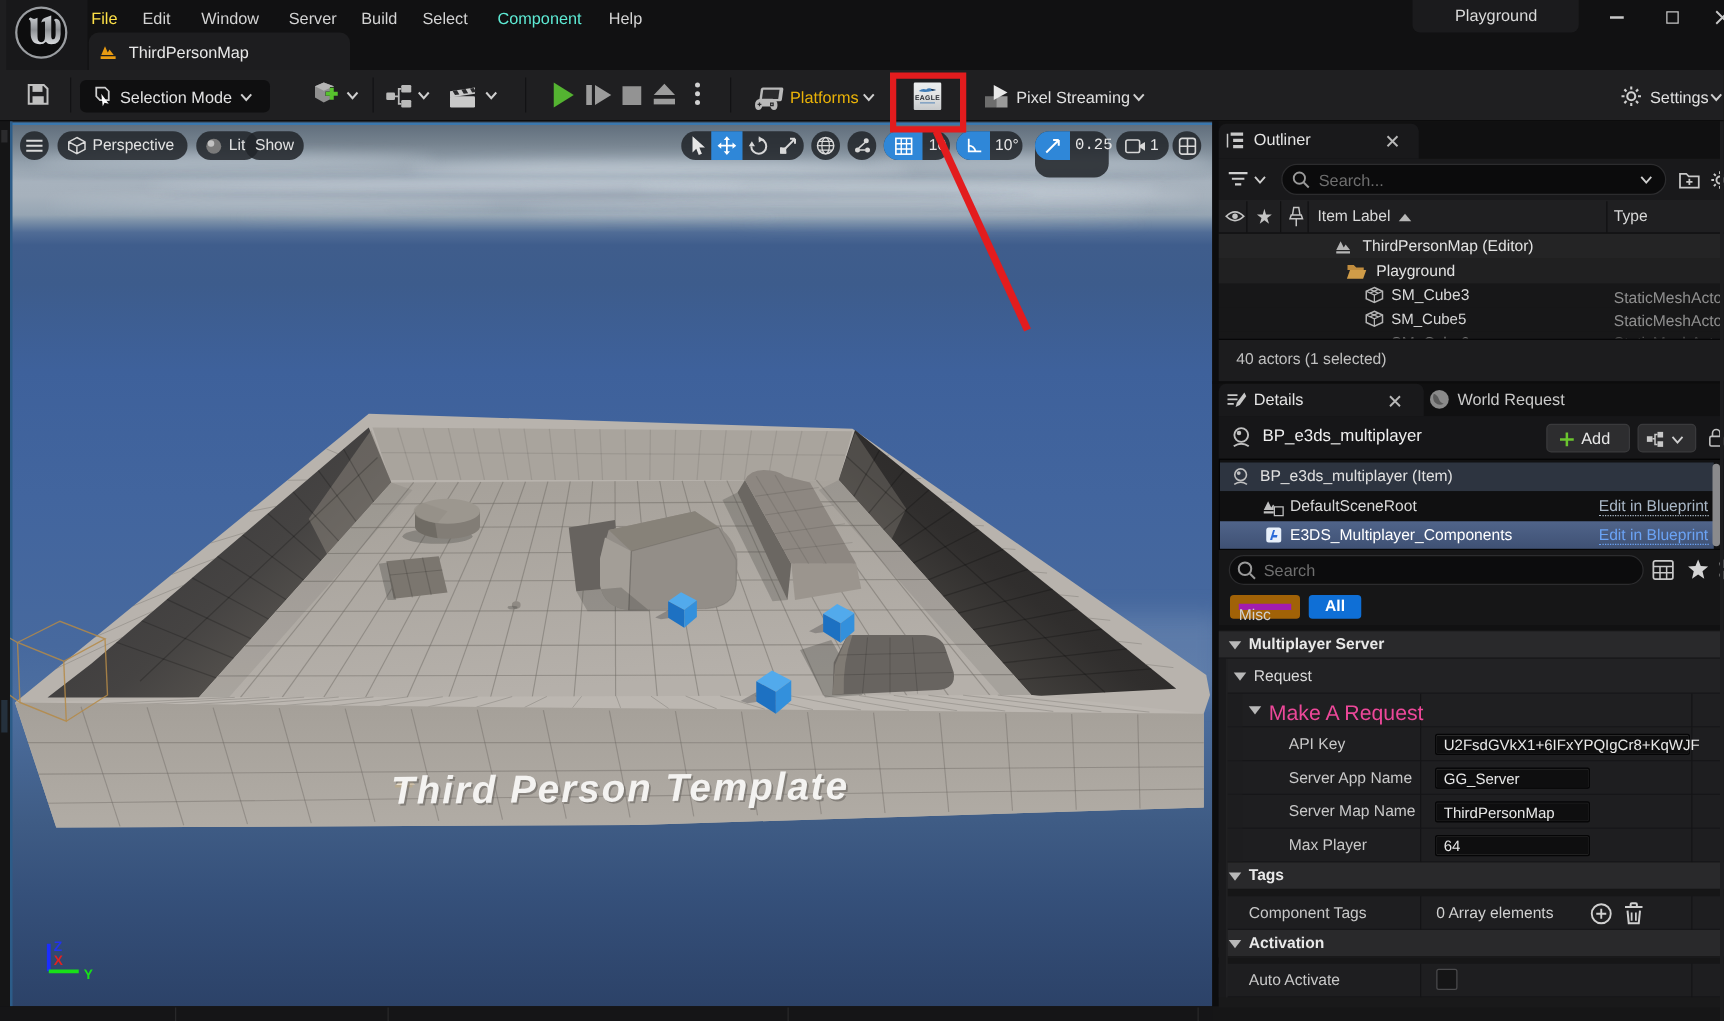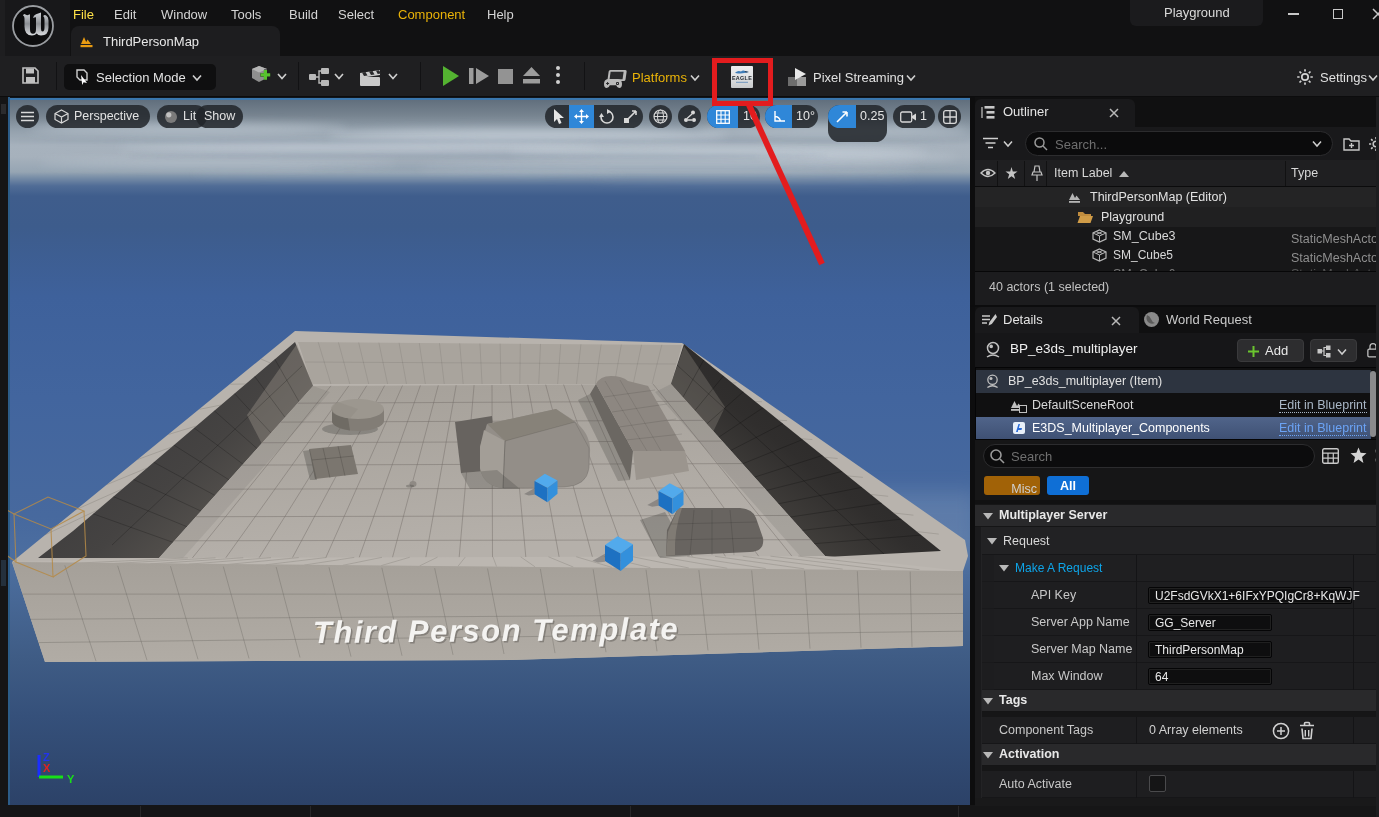--- a/index.html
+++ b/index.html
@@ -18,24 +18,24 @@
         <stop offset="0.5" stop-color="#8d9094"></stop>
         <stop offset="1" stop-color="#d8dadd"></stop>
       </linearGradient>
     </defs>
 <circle cx="22" cy="22" r="20" fill="#0d0d0e" stroke="#9a9da1" stroke-width="1.8"></circle>
 <path d="M13.5 10 q2 1.5 3.5 1 l2 -0.8 l0 15 q0 4.5 3 4.5 q3 0 3 -4.5 l0 -12 q-1.8 0 -3 0.8 q0.4 -2.8 3 -3.8 l5 -1.8 l0 16.5 q0 2.5 1.5 2.5 q2 0 2 -4 l0 -8 q0 -2.5 -1.3 -3.5 q1.3 -1.5 3 -0.5 q2.3 1.4 2.3 5 l0 7 q0 8 -7.5 8 q-3 0 -4.3 -2 q-1.7 2 -4.7 2 q-7.5 0 -7.5 -9 l0 -8 q0 -2.6 -1.5 -3 q0.3 -1.2 1.5 -1.4 z" fill="url(#met)"></path>
 </svg>
 <div class="txt" style="left:73px;top:3px;height:24px;line-height:24px;color:#fde047">File</div>
 <div class="txt" style="left:114px;top:3px;height:24px;line-height:24px;color:#d4d4d4">Edit</div>
 <div class="txt" style="left:161px;top:3px;height:24px;line-height:24px;color:#d4d4d4">Window</div>
-<div class="txt" style="left:231px;top:3px;height:24px;line-height:24px;color:#d4d4d4">Tools</div>
+<div class="txt" style="left:231px;top:3px;height:24px;line-height:24px;color:#d4d4d4">Server</div>
 <div class="txt" style="left:289px;top:3px;height:24px;line-height:24px;color:#d4d4d4">Build</div>
 <div class="txt" style="left:338px;top:3px;height:24px;line-height:24px;color:#d4d4d4">Select</div>
-<div class="txt" style="left:398px;top:3px;height:24px;line-height:24px;color:#eab308">Component</div>
+<div class="txt" style="left:398px;top:3px;height:24px;line-height:24px;color:#5eead4">Component</div>
 <div class="txt" style="left:487px;top:3px;height:24px;line-height:24px;color:#d4d4d4">Help</div>
 <div class="abs" style="left:1130px;top:0;width:133px;height:26px;background:#1b1b1d;border-radius:0 0 6px 6px"></div>
 <div class="txt" style="left:1164px;top:5px;color:#dadada">Playground</div>
 <div class="abs" style="left:1288px;top:13px;width:11px;height:1.5px;background:#c8c8c8"></div>
 <div class="abs" style="left:1333px;top:9px;width:10px;height:10px;border:1.5px solid #c8c8c8"></div>
 <svg class="abs" style="left:1372px;top:8px" width="12" height="12">
     <path d="M1 1 L11 11 M11 1 L1 11" stroke="#c8c8c8" stroke-width="1.5"></path>
   </svg>
 <div class="abs" style="left:71px;top:26px;width:209px;height:30px;background:#1d1d1f;border-radius:8px 8px 0 0"></div>
 <svg class="abs" style="left:79px;top:33px" width="17" height="17" viewBox="0 0 17 17">
@@ -446,21 +446,21 @@
       </svg>
 <div class="txt" style="left:36px;top:4px;font-size:12.5px;color:#e6e6e6">10</div>
     </div>
 <div class="abs" style="left:757px;top:8px;width:53px;height:23px;background:rgba(33,37,41,0.85);border-radius:11.5px;">
       <div class="abs" style="left:0;top:0;width:27px;height:23px;background:#2f87d8;border-radius:11.5px 0 0 11.5px"></div>
 <svg style="left:7px;top:5px" width="14" height="13">
         <path d="M3 1 L3 11 L13 11 M3 6.5 Q7 6.5 8.5 11" fill="none" stroke="#fff" stroke-width="1.4"></path>
       </svg>
 <div class="txt" style="left:31px;top:4px;font-size:12.5px;color:#e6e6e6">10°</div>
     </div>
-<div class="abs" style="left:820px;top:8px;width:59px;height:37px;background:rgba(33,37,41,0.85);border-radius:11.5px;">
+<div class="abs" style="left:820px;top:8px;width:59px;height:37px;background:rgba(33,37,41,0.85);border-radius:11.5px;font-family:Liberation Mono, monospace;">
       <div class="abs" style="left:0;top:0;width:28px;height:23px;background:#2f87d8;border-radius:11.5px 0 0 11.5px"></div>
 <svg style="left:8px;top:5px" width="13" height="13">
         <path d="M1 12 L11 2 M11 2 L11 6.5 M11 2 L6.5 2" stroke="#fff" stroke-width="1.6" fill="none"></path>
       </svg>
 <div class="txt" style="left:32px;top:4px;font-size:12.5px;color:#e6e6e6">0.25</div>
     </div>
 <div class="abs" style="left:885px;top:8px;width:42px;height:23px;background:rgba(33,37,41,0.85);border-radius:11.5px;">
       <svg style="left:7px;top:5.5px" width="17" height="12" viewBox="0 0 17 12">
         <rect x="0.7" y="1" width="11" height="10" rx="1.5" fill="none" stroke="#d8d8d8" stroke-width="1.3"></rect>
         <path d="M12 5 L16 2.5 L16 9.5 L12 7 Z" fill="#d8d8d8"></path>
@@ -651,40 +651,40 @@
 <rect x="0.7" y="0.7" width="15.6" height="14.6" rx="1.5" fill="none" stroke="#c8c8c8" stroke-width="1.4"></rect>
 <path d="M0.7 5.2 h15.6 M6 5.2 v10 M11.3 5.2 v10 M0.7 10.2 h15.6" stroke="#c8c8c8" stroke-width="1.2"></path>
   </svg>
 <svg class="abs" style="left:1350px;top:447px" width="17" height="17" viewBox="0 0 17 17">
     <path d="M8.5 0.5 L10.6 5.8 L16.5 6.2 L12 9.9 L13.4 16 L8.5 12.6 L3.6 16 L5 9.9 L0.5 6.2 L6.4 5.8 Z" fill="#d4d4d4"></path>
   </svg>
 <svg class="abs" style="left:1374px;top:447px" width="5" height="17" viewBox="0 0 5 17">
     <circle cx="5" cy="4" r="3.4" fill="#c8c8c8"></circle>
     <circle cx="5" cy="13" r="3.4" fill="#c8c8c8"></circle>
   </svg>
-<div class="abs" style="left:984px;top:476px;width:56px;height:19px;background:#a16207;border:3px solid #a16207;border-radius:3px;text-align:right"><span style="font-size:12.5px;color:#d0d0d0;line-height:18px">Misc</span></div>
+<div class="abs" style="left:984px;top:476px;width:56px;height:19px;background:#a21caf;border:7px solid #a16207;border-radius:3px;text-align:left"><span style="font-size:12.5px;color:#d0d0d0;line-height:18px">Misc</span></div>
 <div class="abs" style="left:1047px;top:476px;width:42px;height:19px;background:#0f6fd6;border-radius:3px;text-align:center"><span style="font-size:12.5px;color:#fff;line-height:18px;font-weight:bold">All</span></div>
 <div class="abs" style="left:975px;top:500px;width:404px;height:4px;background:#111112"></div>
 <div class="abs" style="left:975px;top:505px;width:404px;height:22px;background:#29292b;border-bottom:1px solid #151516"></div>
 <svg class="abs" style="left:983px;top:513px" width="10" height="7">
     <path d="M0 0 L10 0 L5 6.5 Z" fill="#b8b8b8"></path>
   </svg>
 <div class="txt" style="left:999px;top:508px;font-size:12.5px;font-weight:bold;color:#e8e8e8">Multiplayer Server</div>
 <div class="abs" style="left:975px;top:527px;width:404px;height:28px;background:#222224;border-bottom:1px solid #161618"></div>
 <svg class="abs" style="left:987px;top:538px" width="10" height="7">
     <path d="M0 0 L10 0 L5 6.5 Z" fill="#b8b8b8"></path>
   </svg>
 <div class="txt" style="left:1003px;top:534px;font-size:12.5px;color:#d8d8d8">Request</div>
 <div class="abs" style="left:975px;top:555px;width:404px;height:27px;background:#1f1f21;border-bottom:1px solid #161618"></div>
 <div class="abs" style="left:1136px;top:555px;width:1px;height:27px;background:#141416"></div>
 <div class="abs" style="left:1353px;top:555px;width:1px;height:27px;background:#141416"></div>
 <svg class="abs" style="left:999px;top:565px" width="10" height="7">
     <path d="M0 0 L10 0 L5 6.5 Z" fill="#b8b8b8"></path>
   </svg>
-<div class="txt" style="left:1015px;top:561px;font-size:12px;color:#0ea5e9">Make A Request</div>
+<div class="txt" style="left:1015px;top:561px;font-size:17px;color:#ec4899">Make A Request</div>
 <div class="abs" style="left:975px;top:582px;width:404px;height:27px;background:#1e1e20;border-bottom:1px solid #161618"></div>
 <div class="abs" style="left:1136px;top:582px;width:1px;height:27px;background:#141416"></div>
 <div class="abs" style="left:1353px;top:582px;width:1px;height:27px;background:#141416"></div>
 <div class="txt" style="left:1031px;top:588px;font-size:12.5px;color:#c8c8c8">API Key</div>
 <div class="abs" style="left:1148px;top:587px;width:204px;height:17px;background:#0e0e0f;border:1px solid #050506;border-radius:2px;box-shadow:inset 0 0 0 0.5px #333"></div>
 <div class="txt" style="left:1155px;top:589px;font-size:12px;color:#e8e8e8">U2FsdGVkX1+6IFxYPQIgCr8+KqWJF</div>
 <div class="abs" style="left:975px;top:609px;width:404px;height:27px;background:#1e1e20;border-bottom:1px solid #161618"></div>
 <div class="abs" style="left:1136px;top:609px;width:1px;height:27px;background:#141416"></div>
 <div class="abs" style="left:1353px;top:609px;width:1px;height:27px;background:#141416"></div>
 <div class="txt" style="left:1031px;top:615px;font-size:12.5px;color:#c8c8c8">Server App Name</div>
@@ -692,21 +692,21 @@
 <div class="txt" style="left:1155px;top:616px;font-size:12px;color:#e8e8e8">GG_Server</div>
 <div class="abs" style="left:975px;top:636px;width:404px;height:27px;background:#1e1e20;border-bottom:1px solid #161618"></div>
 <div class="abs" style="left:1136px;top:636px;width:1px;height:27px;background:#141416"></div>
 <div class="abs" style="left:1353px;top:636px;width:1px;height:27px;background:#141416"></div>
 <div class="txt" style="left:1031px;top:642px;font-size:12.5px;color:#c8c8c8">Server Map Name</div>
 <div class="abs" style="left:1148px;top:641px;width:124px;height:17px;background:#0e0e0f;border:1px solid #050506;border-radius:2px;box-shadow:inset 0 0 0 0.5px #333"></div>
 <div class="txt" style="left:1155px;top:643px;font-size:12px;color:#e8e8e8">ThirdPersonMap</div>
 <div class="abs" style="left:975px;top:663px;width:404px;height:27px;background:#1e1e20;border-bottom:1px solid #161618"></div>
 <div class="abs" style="left:1136px;top:663px;width:1px;height:27px;background:#141416"></div>
 <div class="abs" style="left:1353px;top:663px;width:1px;height:27px;background:#141416"></div>
-<div class="txt" style="left:1031px;top:669px;font-size:12.5px;color:#c8c8c8">Max Window</div>
+<div class="txt" style="left:1031px;top:669px;font-size:12.5px;color:#c8c8c8">Max Player</div>
 <div class="abs" style="left:1148px;top:668px;width:124px;height:17px;background:#0e0e0f;border:1px solid #050506;border-radius:2px;box-shadow:inset 0 0 0 0.5px #333"></div>
 <div class="txt" style="left:1155px;top:670px;font-size:12px;color:#e8e8e8">64</div>
 <div class="abs" style="left:975px;top:690px;width:404px;height:22px;background:#29292b;border-bottom:1px solid #151516"></div>
 <svg class="abs" style="left:983px;top:698px" width="10" height="7">
     <path d="M0 0 L10 0 L5 6.5 Z" fill="#b8b8b8"></path>
   </svg>
 <div class="txt" style="left:999px;top:693px;font-size:12.5px;font-weight:bold;color:#e8e8e8">Tags</div>
 <div class="abs" style="left:975px;top:717px;width:404px;height:27px;background:#1e1e20;border-bottom:1px solid #161618"></div>
 <div class="abs" style="left:1136px;top:717px;width:1px;height:27px;background:#141416"></div>
 <div class="abs" style="left:1353px;top:717px;width:1px;height:27px;background:#141416"></div>

